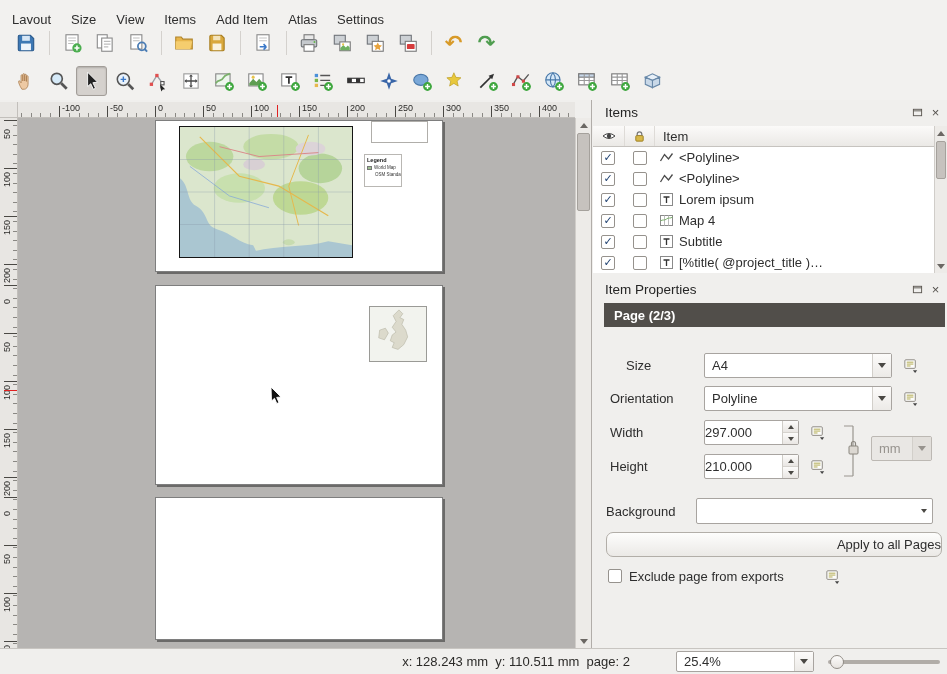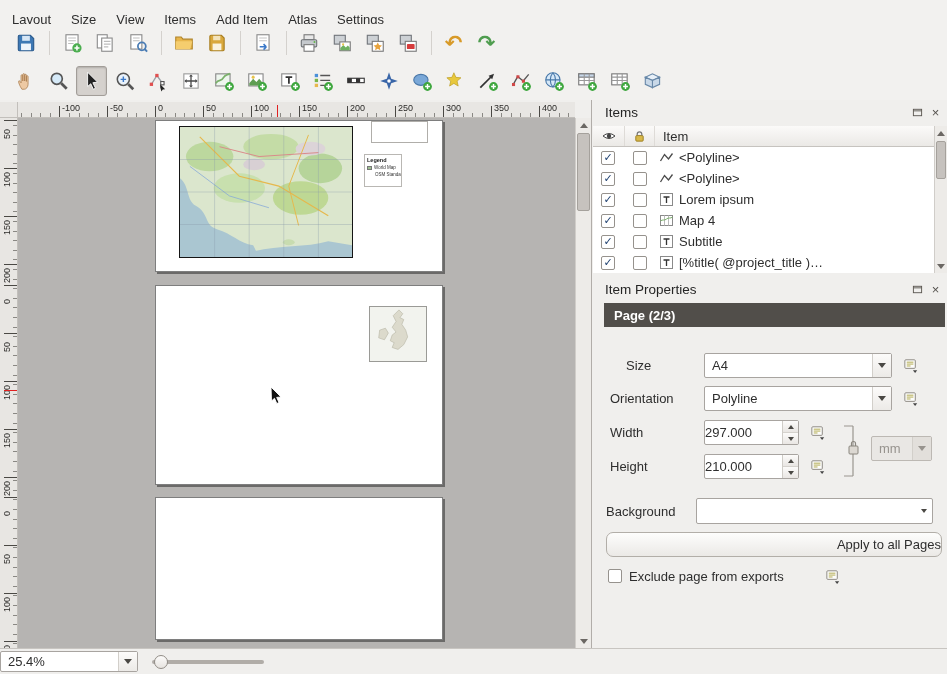--- a/index.html
+++ b/index.html
@@ -775,20 +775,21 @@
     <span class="ddbtn" style="left:230px;top:465px">
         <svg viewBox="0 0 20 20">
           <rect x="3" y="4" width="11" height="9" rx="1" fill="#fcfcfb" stroke="#8a8680"></rect>
           <path d="M5 6.5h7M5 8.5h7M5 10.5h4" stroke="#b0a84a"></path>
           <path d="M11.5 15h4.5l-2.2 3z" fill="#444"></path>
         </svg>
       </span>
   </div>
 
   <div class="statusbar">
+    <span class="sb-coords">x: 128.243 mm  y: 110.511 mm  page: 2</span>
     <div class="combo zoom-combo">
       <span>25.4%</span>
       <span class="arrow-btn">
           <i class="tri-down"></i>
         </span>
     </div>
     <div class="zoom-slider">
       <i class="groove"></i>
       <i class="slider-handle"></i>
     </div>

